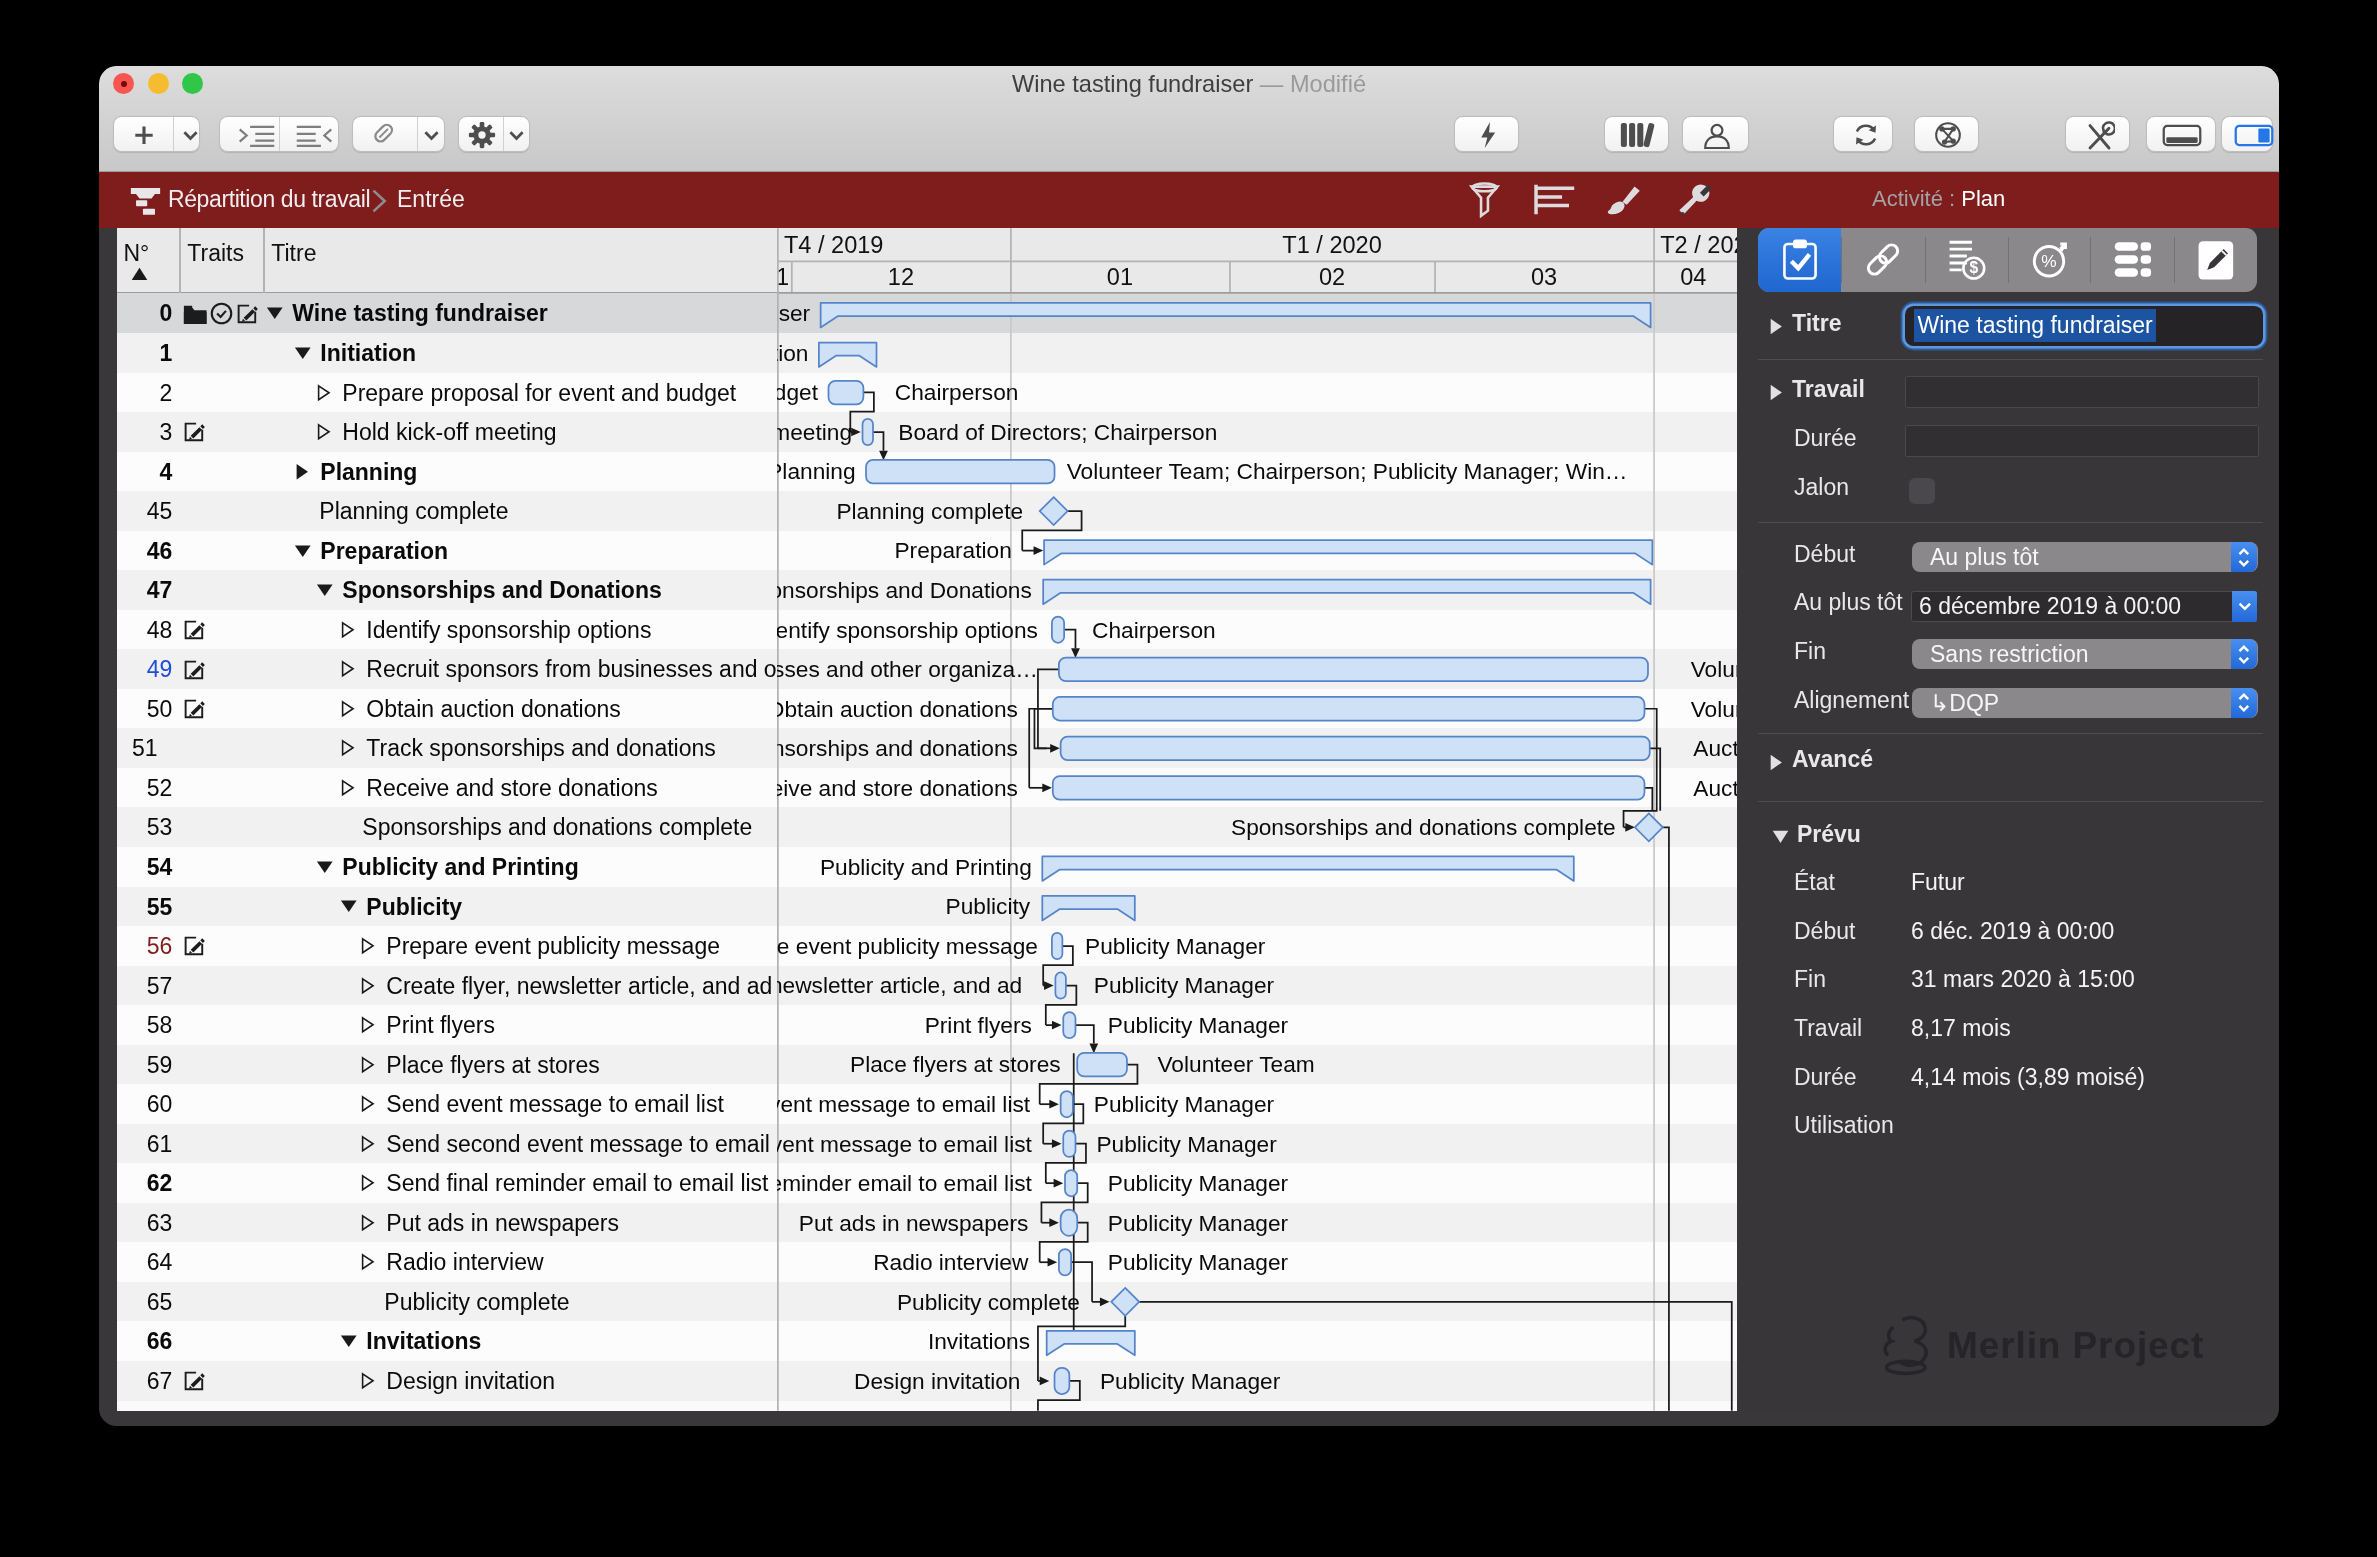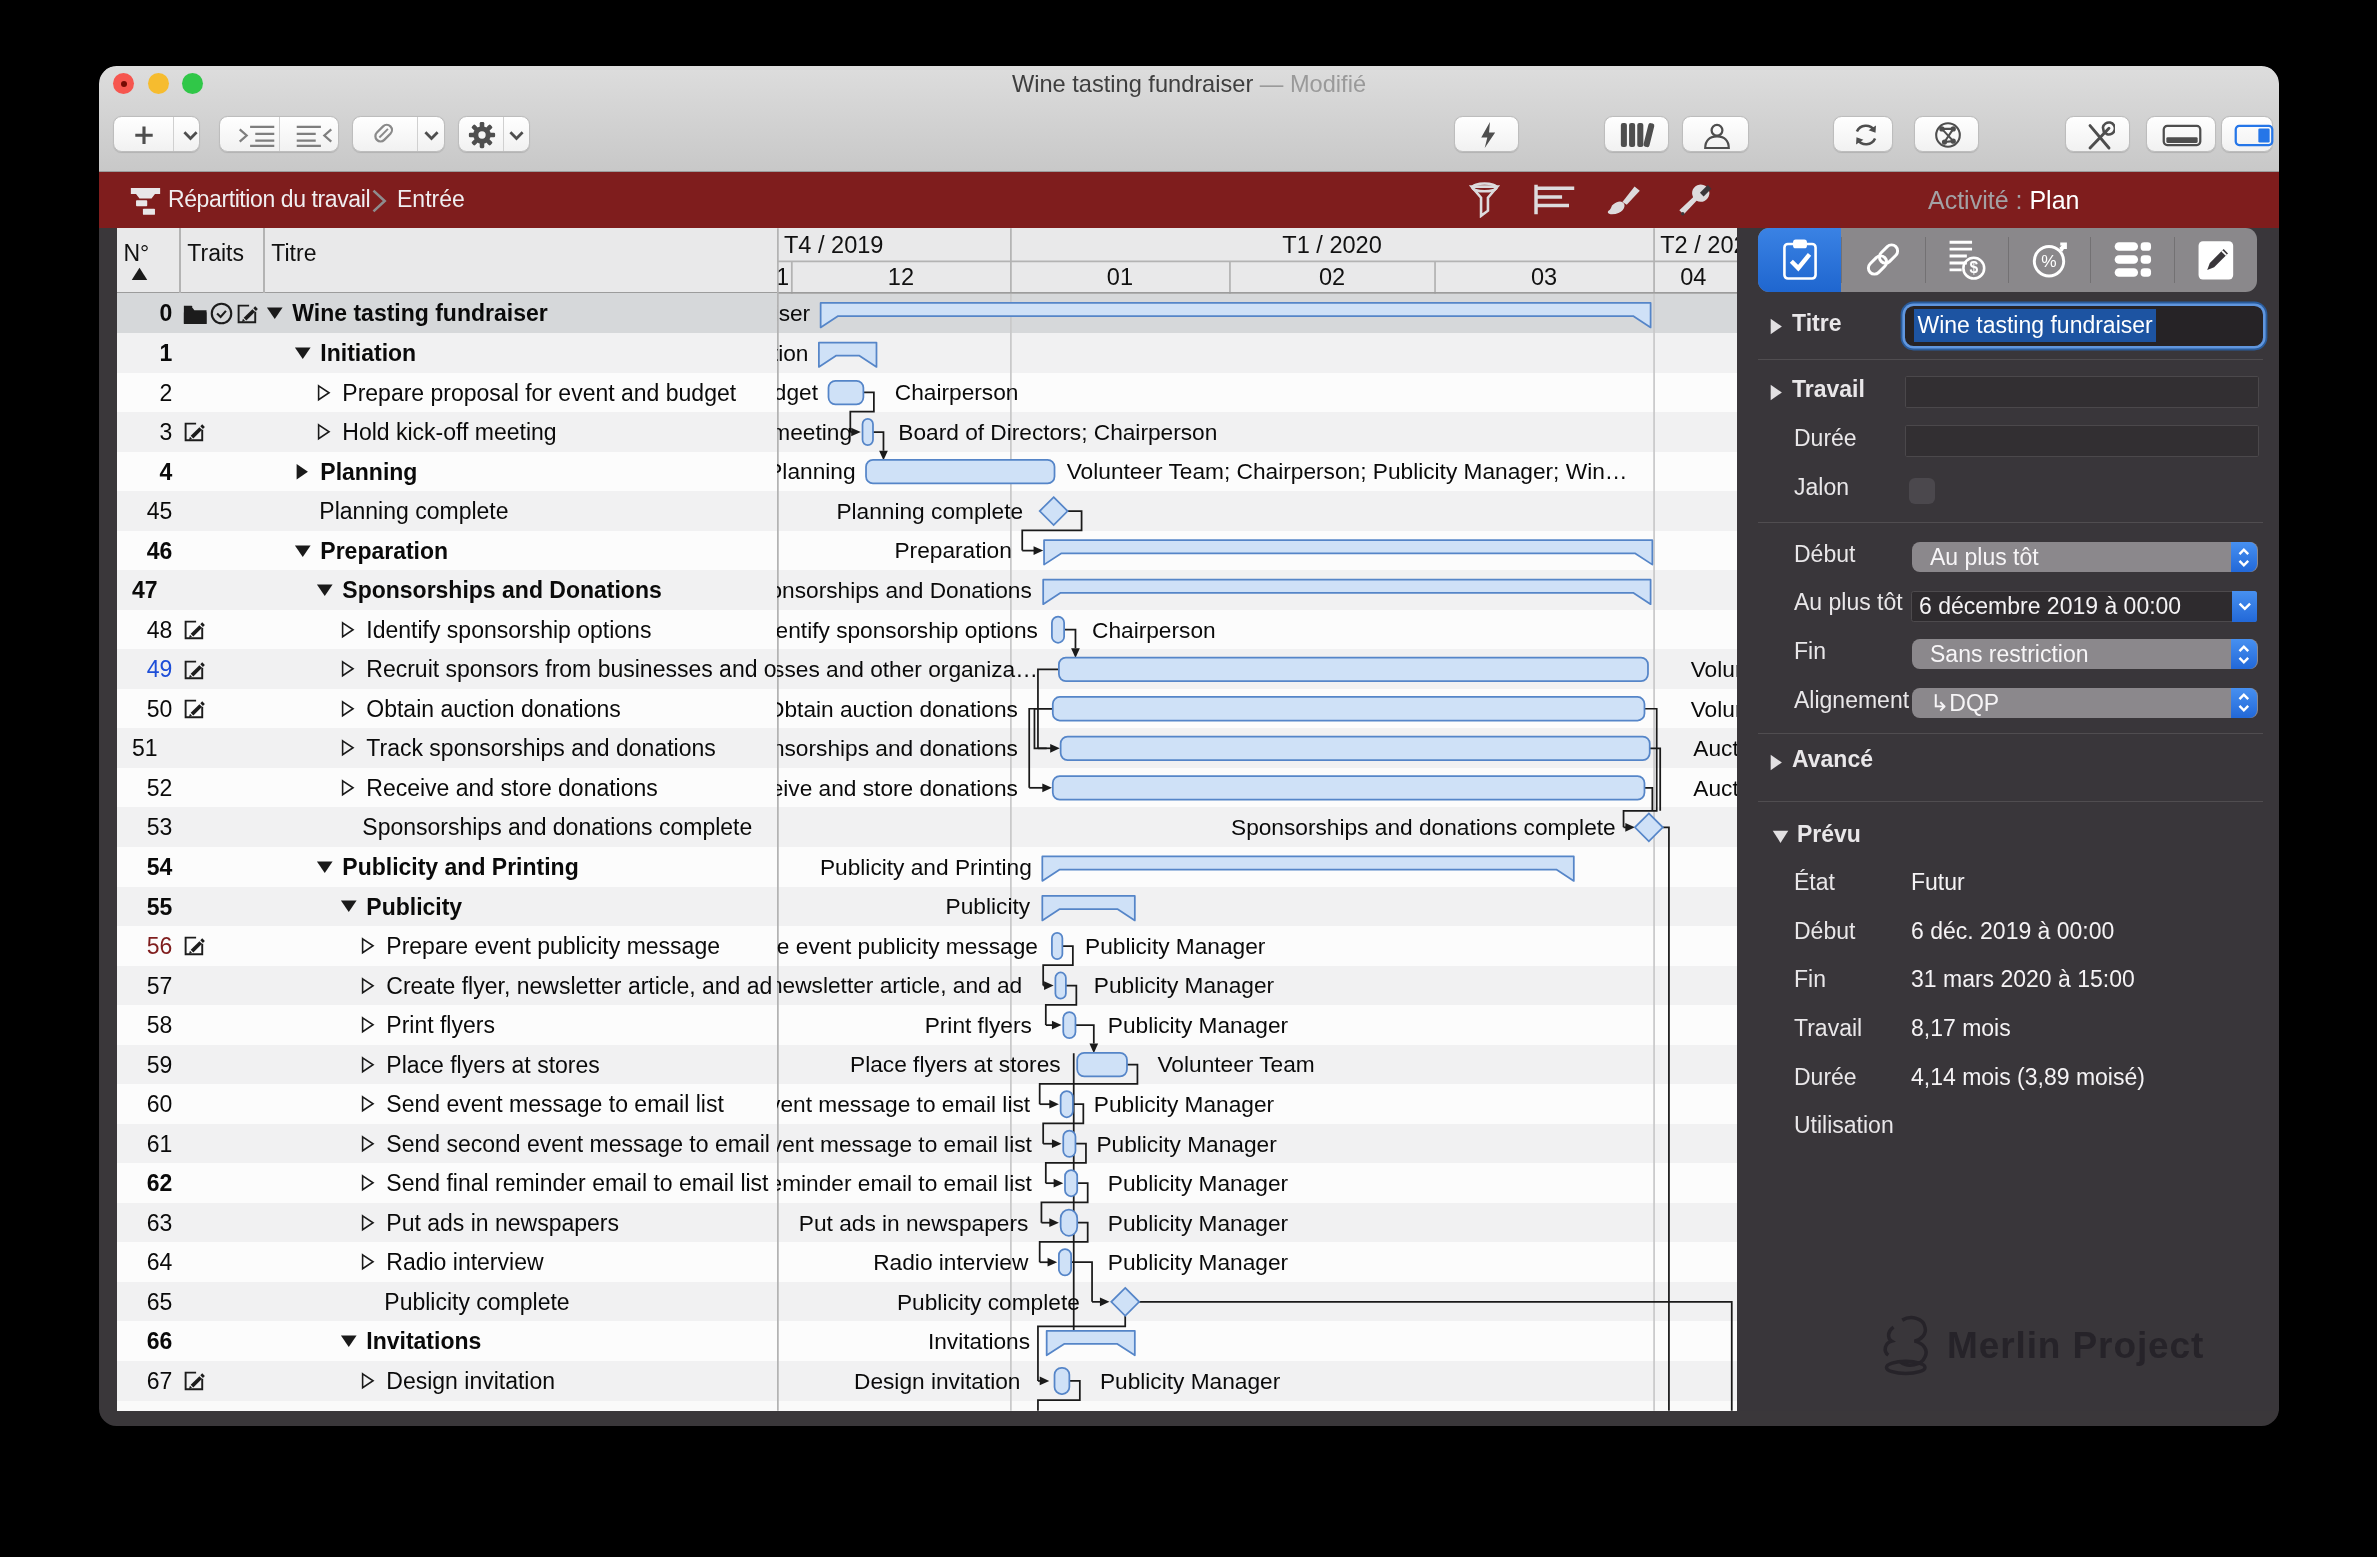--- a/index.html
+++ b/index.html
@@ -162,21 +162,21 @@
         <g fill="#dddbdd">
           <path d="M20,24 l14,-18 l6,5 l-15,16 z"></path>
           <path d="M8,28 c6,-6 12,-6 14,-2 c2,4 -2,12 -14,12 c-4,0 -6,-2 -4,-4 c2,-1 3,-3 4,-6"></path>
         </g>
       </svg>
 <svg class="abs" style="left:1576px;top:7.9px" width="38" height="38" viewBox="0 0 44 44">
         <path d="M10,40 l-5,-5 l16,-15 a 10,10 0 1 1 4,4 z" fill="#dddbdd"></path>
         <path d="M40,8 l-9,9" stroke="#3a373a" stroke-width="6"></path>
         <circle cx="9" cy="39" r="2" fill="#3a373a"></circle>
       </svg>
-<div class="abs" style="left:1829px;top:14px;font-size:25px;color:#a3a1a4">Activité&nbsp;: <span style="color:#ffffff">Plan</span></div>
+<div class="abs" style="left:1773px;top:14px;font-size:22px;color:#a3a1a4">Activité&nbsp;: <span style="color:#ffffff">Plan</span></div>
 </div>
 <div class="abs" style="left:18.3px;top:162px;width:1620px;height:1183px;background:#fafafa;overflow:hidden">
 <div class="abs" style="left:0;top:0;width:1620px;height:65px;background:#e9e9ea;border-bottom:1.7px solid #9c9c9c"></div>
 <div class="abs" style="left:62px;top:0;width:1.7px;height:65px;background:#b3b3b3"></div>
 <div class="abs" style="left:146px;top:0;width:1.7px;height:65px;background:#b3b3b3"></div>
 <div class="abs" style="left:6.1px;top:12.2px;font-size:23px;color:#111">N°</div>
 <svg class="abs" style="left:13px;top:38px" width="19" height="15.7" viewBox="0 0 22 18">
         <path d="M11,2 L20,16 L2,16 Z" fill="#1a1a1a"></path>
       </svg>
 <div class="abs" style="left:70px;top:12.2px;font-size:23px;color:#111">Traits</div>
@@ -254,21 +254,21 @@
         <path d="M3,1 L16,10 L3,19 Z" fill="#1a1a1a"></path>
       </svg>
 <div class="abs" style="left:203px;top:224px;width:456px;height:40px;line-height:40px;font-size:23px;font-weight:700;color:#0a0a0a;white-space:nowrap;overflow:hidden">Planning</div>
 <div class="abs" style="left:0;top:263px;width:55px;height:40px;line-height:40px;text-align:right;font-size:23px;font-weight:400;color:#0a0a0a">45</div>
 <div class="abs" style="left:202px;top:263px;width:457px;height:40px;line-height:40px;font-size:23px;font-weight:400;color:#0a0a0a;white-space:nowrap;overflow:hidden">Planning complete</div>
 <div class="abs" style="left:0;top:303px;width:55px;height:40px;line-height:40px;text-align:right;font-size:23px;font-weight:700;color:#0a0a0a">46</div>
 <svg style="position:absolute;left:177px;top:315px" width="17.5" height="15.7" viewBox="0 0 20 18">
         <path d="M1,3 L19,3 L10,16 Z" fill="#1a1a1a"></path>
       </svg>
 <div class="abs" style="left:203px;top:303px;width:456px;height:40px;line-height:40px;font-size:23px;font-weight:700;color:#0a0a0a;white-space:nowrap;overflow:hidden">Preparation</div>
-<div class="abs" style="left:0;top:342px;width:55px;height:40px;line-height:40px;text-align:center;font-size:23px;font-weight:700;color:#0a0a0a">47</div>
+<div class="abs" style="left:0;top:342px;width:55px;height:40px;line-height:40px;text-align:right;font-size:23px;font-weight:700;color:#0a0a0a">47</div>
 <svg style="position:absolute;left:199px;top:354px" width="17.5" height="15.7" viewBox="0 0 20 18">
         <path d="M1,3 L19,3 L10,16 Z" fill="#1a1a1a"></path>
       </svg>
 <div class="abs" style="left:225px;top:342px;width:435px;height:40px;line-height:40px;font-size:23px;font-weight:700;color:#0a0a0a;white-space:nowrap;overflow:hidden">Sponsorships and Donations</div>
 <div class="abs" style="left:0;top:382px;width:55px;height:40px;line-height:40px;text-align:right;font-size:23px;font-weight:400;color:#0a0a0a">48</div>
 <svg style="position:absolute;left:66px;top:390px" width="23.6" height="23" viewBox="0 0 27 26">
         <path d="M15,4 H3 v19 h19 V11" fill="none" stroke="#1c1c1c" stroke-width="2.2"></path>
         <path d="M8,19 l-1.3,3.6 l3.6,-1.3 z" fill="#1c1c1c"></path>
         <path d="M8.8,18 l10,-10 l3,3 l-10,10 z" fill="#1c1c1c"></path>
         <path d="M19.8,7 l2.2,-2.2 l3,3 l-2.2,2.2 z" fill="#1c1c1c"></path>

